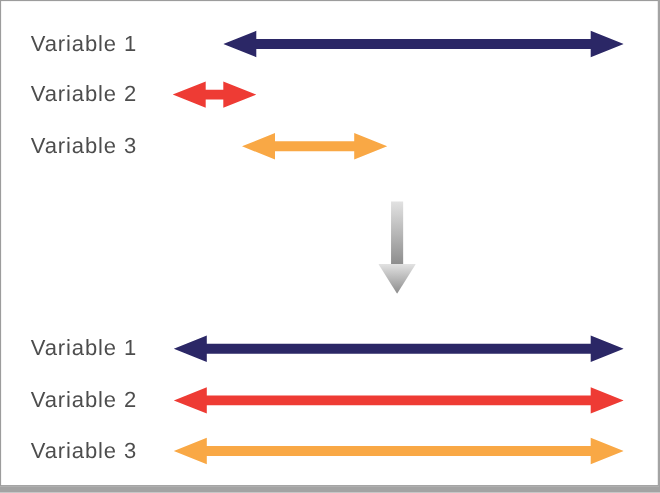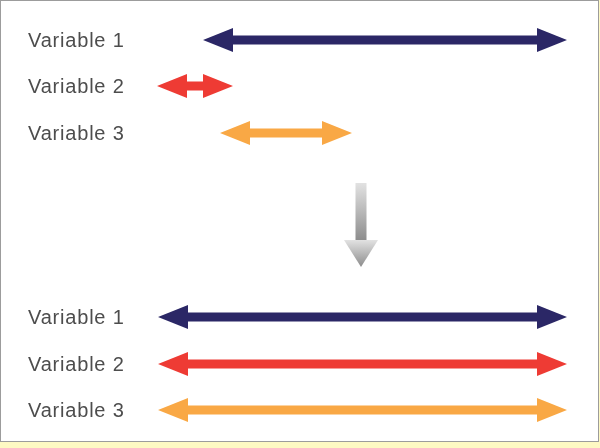--- a/index.html
+++ b/index.html
@@ -5,21 +5,21 @@
   html, body {
     margin: 0;
     padding: 0;
     background: #ffffff;
     font-family: "Liberation Sans", "DejaVu Sans", sans-serif;
   }
   .stage {
     position: relative;
     width: 600px;
     height: 448px;
-    background: #fef9c3;
+    background: #a3a3a3;
     overflow: hidden;
   }
   .frame {
     position: absolute;
     left: 0;
     top: 0;
     width: 597px;
     height: 440px;
     border: 1px solid #9c9c9c;
     background: #ffffff;

